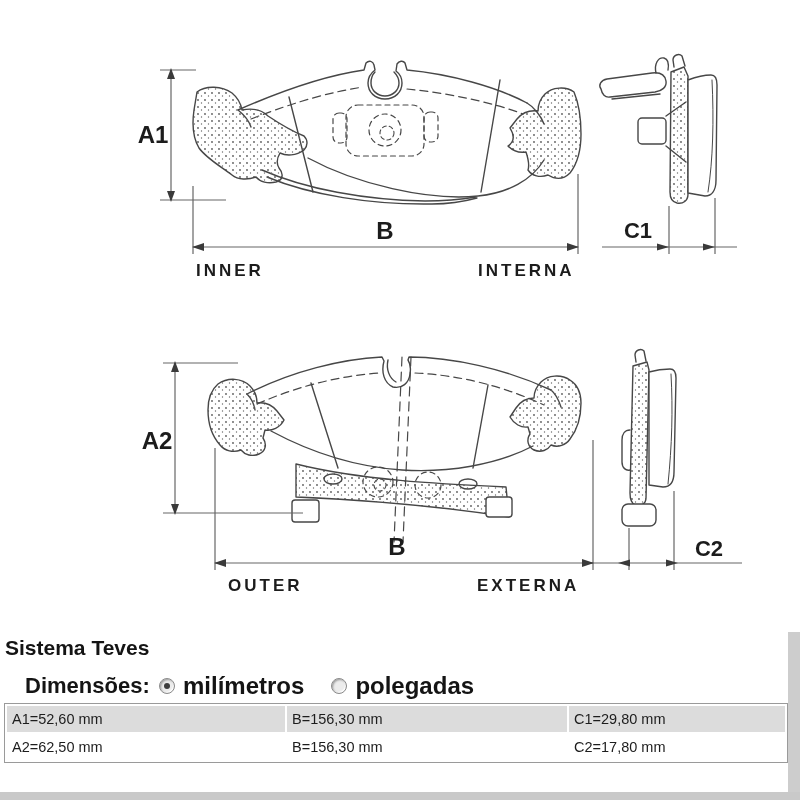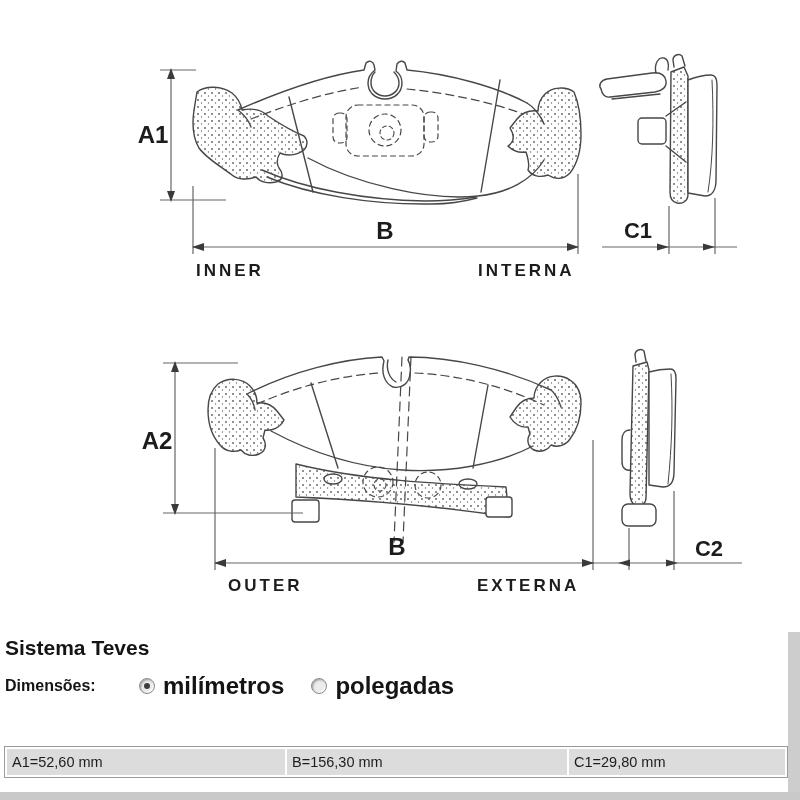--- a/index.html
+++ b/index.html
@@ -13,40 +13,40 @@
   .dim-label  { font-size:24px; }
   .side-label { font-size:22px; }
   .cap-label  { font-size:17px; letter-spacing:3px; }
 
   #system-name {
     left:5px; top:636px; font-size:21px; font-weight:bold; color:#141414;
   }
   #dims-bar {
     left:5px; top:676px; height:20px; display:flex; align-items:center; color:#141414;
   }
-  #dims-bar .dims-label { font-size:16px; font-weight:bold; width:134px; }
+  #dims-bar .dims-label { font-size:22px; font-weight:bold; width:134px;margin-left:20px; }
   .radio-option { display:flex; align-items:center; }
   .radio-circle {
     width:14px; height:14px; border-radius:50%;
     background:#ececec; border:1px solid #8a8a8a;
     box-shadow: inset 1px 1px 2px rgba(0,0,0,0.35), inset -1px -1px 1px #ffffff;
     position:relative; margin-right:8px; flex:0 0 auto;
   }
   .radio-option.selected .radio-circle::after {
     content:""; position:absolute; left:4px; top:4px; width:6px; height:6px;
     border-radius:50%; background:#3d3d3d;
   }
   .radio-text { font-size:24px; font-weight:bold; }
   .radio-option { margin-right:27px; }
 
   #dims-table {
     position:absolute; left:4px; top:703px; width:784px;
     border-collapse:separate; border-spacing:2px;
     border:1px solid #9a9a9a; background:#ffffff;
-    font-size:14.5px; color:#1d1d1d; table-layout:fixed;margin-top:43px;
+    font-size:14.5px; color:#1d1d1d; table-layout:fixed;
   }
   #dims-table td { padding:2px 4px 2px 5px; height:22px; vertical-align:middle; background:#ffffff; }
   #dims-table tr.hl td { background:#dcdcdc; }
 
   #right-gray  { left:788px; top:632px; width:12px;  height:168px; background:#cdcdcd; }
   #bottom-gray { left:0px;   top:792px; width:800px; height:8px;   background:#c9c9c9; }
 </style>
 </head>
 <body>
 
@@ -231,17 +231,22 @@
       <col style="width:278px">
       <col style="width:280px">
       <col>
     </colgroup>
   <tbody>
       <tr class="hl">
     <td>A1=52,60 mm</td>
     <td>B=156,30 mm</td>
     <td>C1=29,80 mm</td>
   </tr>
+  <tr>
+    <td>A2=62,50 mm</td>
+    <td>B=156,30 mm</td>
+    <td>C2=17,80 mm</td>
+  </tr>
 </tbody>
   </table>
 
 <div id="right-gray" class="abs"></div>
 <div id="bottom-gray" class="abs"></div>
 
 </body></html>

